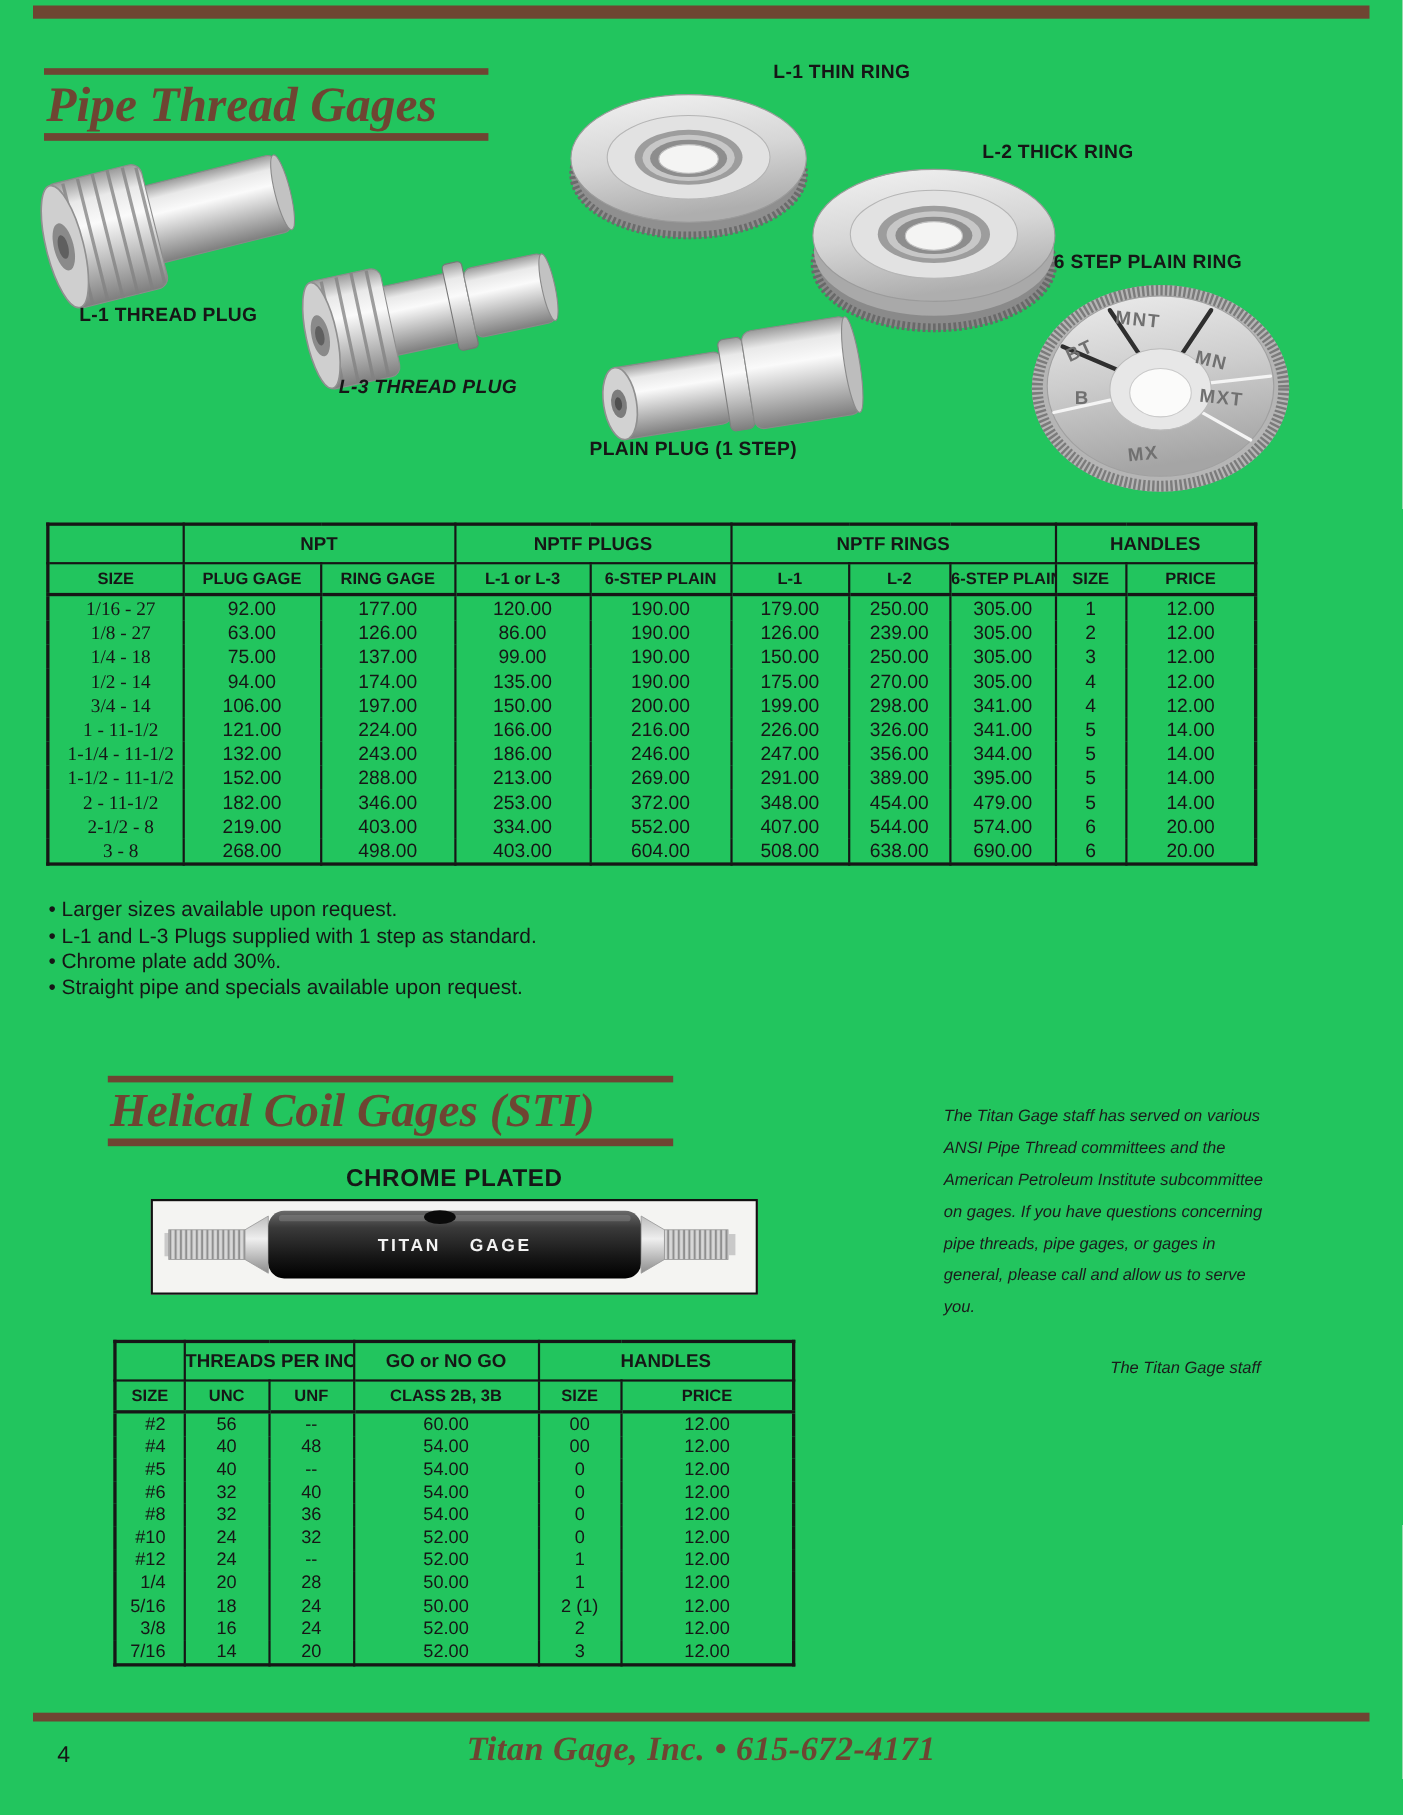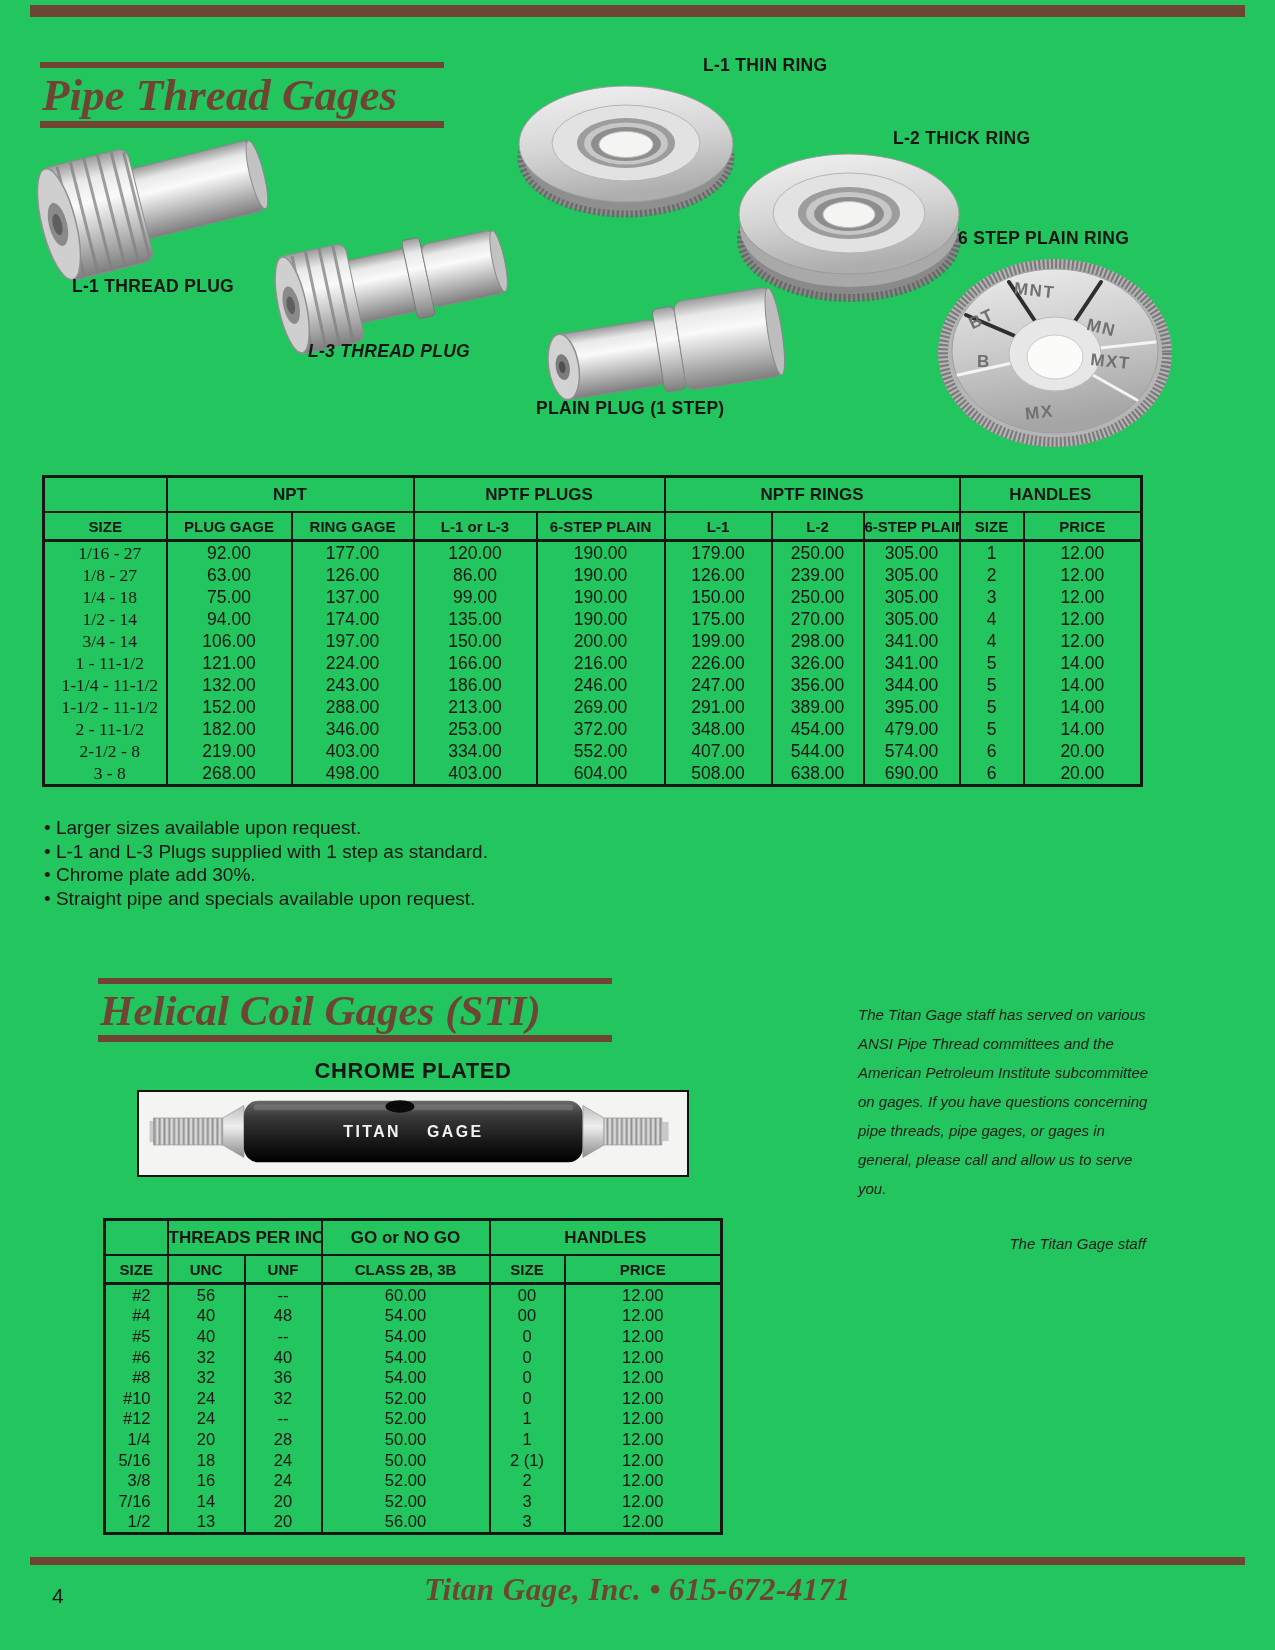--- a/index.html
+++ b/index.html
@@ -504,28 +504,20 @@
           <td>12.00</td>
         </tr>
         <tr>
           <td>7/16</td>
           <td>14</td>
           <td>20</td>
           <td>52.00</td>
           <td>3</td>
           <td>12.00</td>
         </tr>
-        <tr>
-          <td>1/2</td>
-          <td>13</td>
-          <td>20</td>
-          <td>56.00</td>
-          <td>3</td>
-          <td>12.00</td>
-        </tr>
       </tbody>
     </table>
 
   <div class="aside">
     <div>The Titan Gage staff has served on various ANSI Pipe Thread committees and the American Petroleum Institute subcommittee on gages. If you have questions concerning pipe threads, pipe gages, or gages in general, please call and allow us to serve you.</div>
     <div class="aside-sig">The Titan Gage staff</div>
   </div>
 
   <div class="footrule"></div>
   <div id="page-num">4</div>

